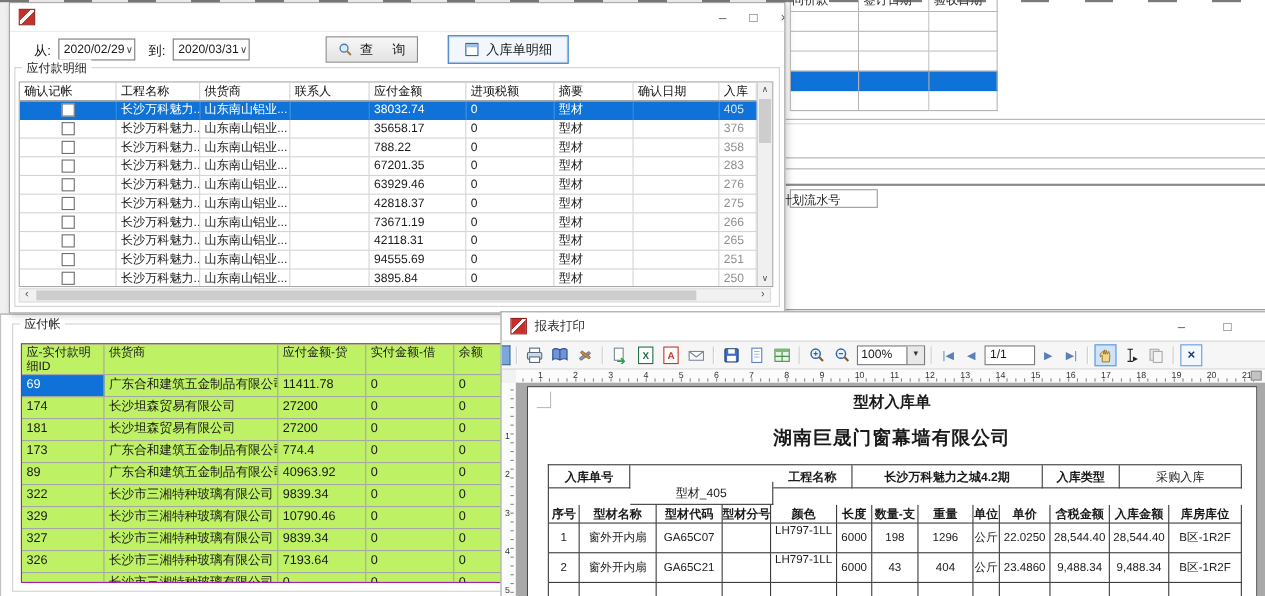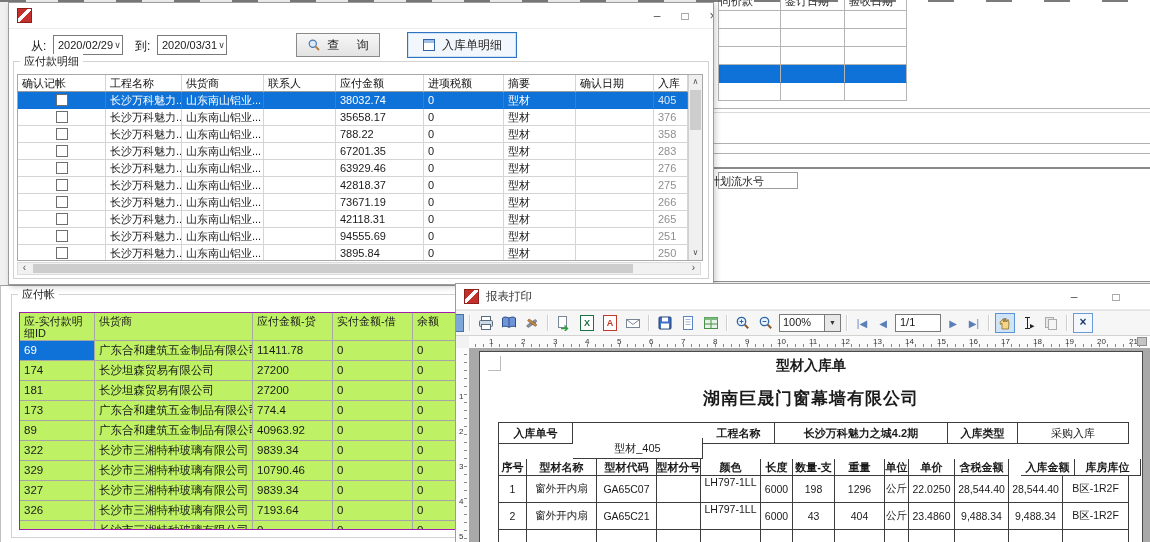--- a/index.html
+++ b/index.html
@@ -716,21 +716,21 @@
               <div class="rc" style="width: 70px;">型材名称</div>
               <div class="rc" style="width: 60px;">型材代码</div>
               <div class="rc" style="width: 44px;">型材分号</div>
               <div class="rc" style="width: 60px;">颜色</div>
               <div class="rc" style="width: 32px;">长度</div>
               <div class="rc" style="width: 42px;">数量-支</div>
               <div class="rc" style="width: 50px;">重量</div>
               <div class="rc" style="width: 24px;">单位</div>
               <div class="rc" style="width: 46px;">单价</div>
               <div class="rc" style="width: 54px;">含税金额</div>
-              <div class="rc" style="width: 54px; margin-left: 12px;">入库金额</div>
+              <div class="rc" style="width: 54px;">入库金额</div>
               <div class="rc" style="width: 66px;">库房库位</div>
             </div>
             <div class="rrow rdata">
               <div class="rc" style="width: 28px;">1</div>
               <div class="rc" style="width: 70px;">窗外开内扇</div>
               <div class="rc" style="width: 60px;">GA65C07</div>
               <div class="rc" style="width: 44px;"></div>
               <div class="rc coltop" style="width: 60px;">LH797-1LL</div>
               <div class="rc" style="width: 32px;">6000</div>
               <div class="rc" style="width: 42px;">198</div>

